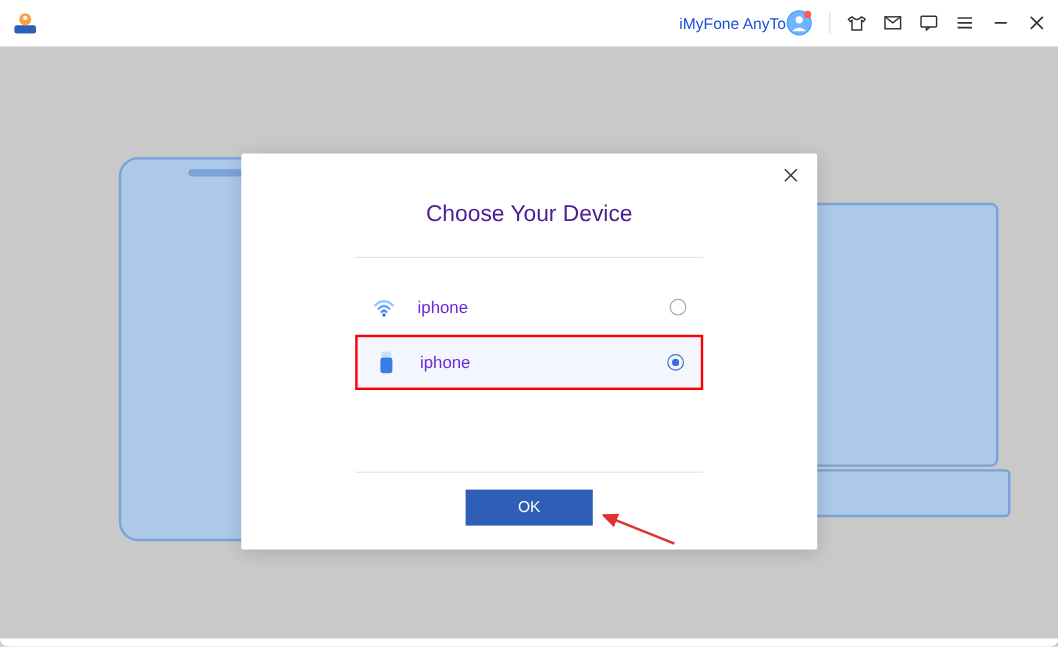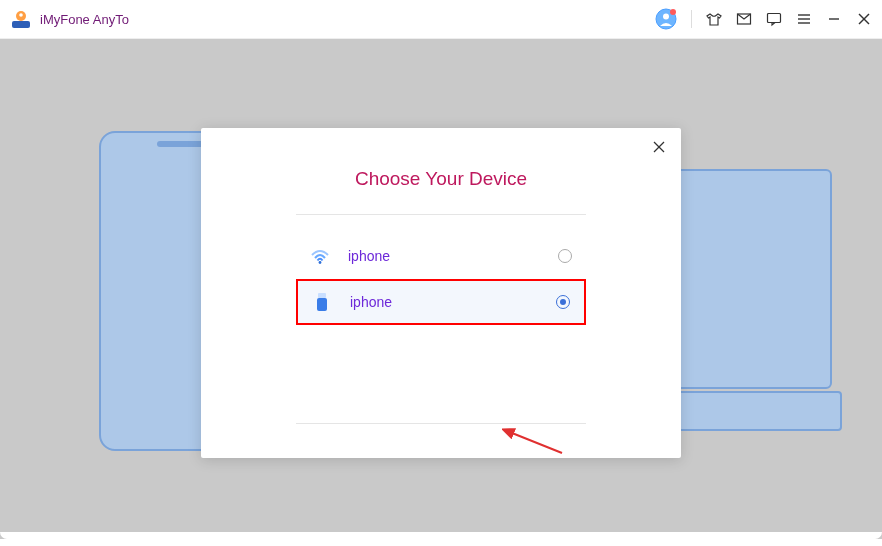--- a/index.html
+++ b/index.html
@@ -22,22 +22,23 @@
     .app-logo {
       width: 22px;
       height: 22px;
       margin-right: 8px;
       display: inline-flex;
       align-items: center;
       justify-content: center;
     }
     .app-title {
       font-size: 13px;
-      color: #701a75;
+      color: #1d4ed8;
       flex: 1;
+      text-align: right;
     }
     .titlebar-icons {
       display: flex;
       align-items: center;
       gap: 14px;
     }
     .titlebar-icons .icon {
       width: 16px;
       height: 16px;
       display: inline-flex;
@@ -122,21 +123,21 @@
       height: 16px;
       cursor: pointer;
       color: #333;
       font-size: 16px;
       text-align: center;
       line-height: 16px;
     }
     .modal-title {
       text-align: center;
       font-size: 19px;
-      color: #be185d;
+      color: #4c1d95;
       margin-top: 40px;
       font-weight: 400;
     }
     .modal-divider {
       width: 290px;
       height: 1px;
       background: #e5e5e5;
       margin: 24px auto 0;
     }
     .device-list {
@@ -328,20 +329,21 @@
             <rect x="4" y="6" width="10" height="13" rx="2" fill="#3a7de8"></rect>
           </svg>
         </span>
         <span class="device-label">iphone</span>
         <span class="radio checked"></span>
       </div>
     </div>
 
     <div class="modal-footer">
       <div class="divider2"></div>
+      <button class="ok-btn">OK</button>
     </div>
   </div>
 
   <svg class="annotation-arrow" width="70" height="40">
     <defs>
       <marker id="ah" markerWidth="8" markerHeight="8" refX="1" refY="3" orient="auto">
         <path d="M0,0 L0,6 L7,3 z" fill="#e03030"></path>
       </marker>
     </defs>
     <line x1="60" y1="30" x2="10" y2="10" stroke="#e03030" stroke-width="2" marker-end="url(#ah)"></line>

